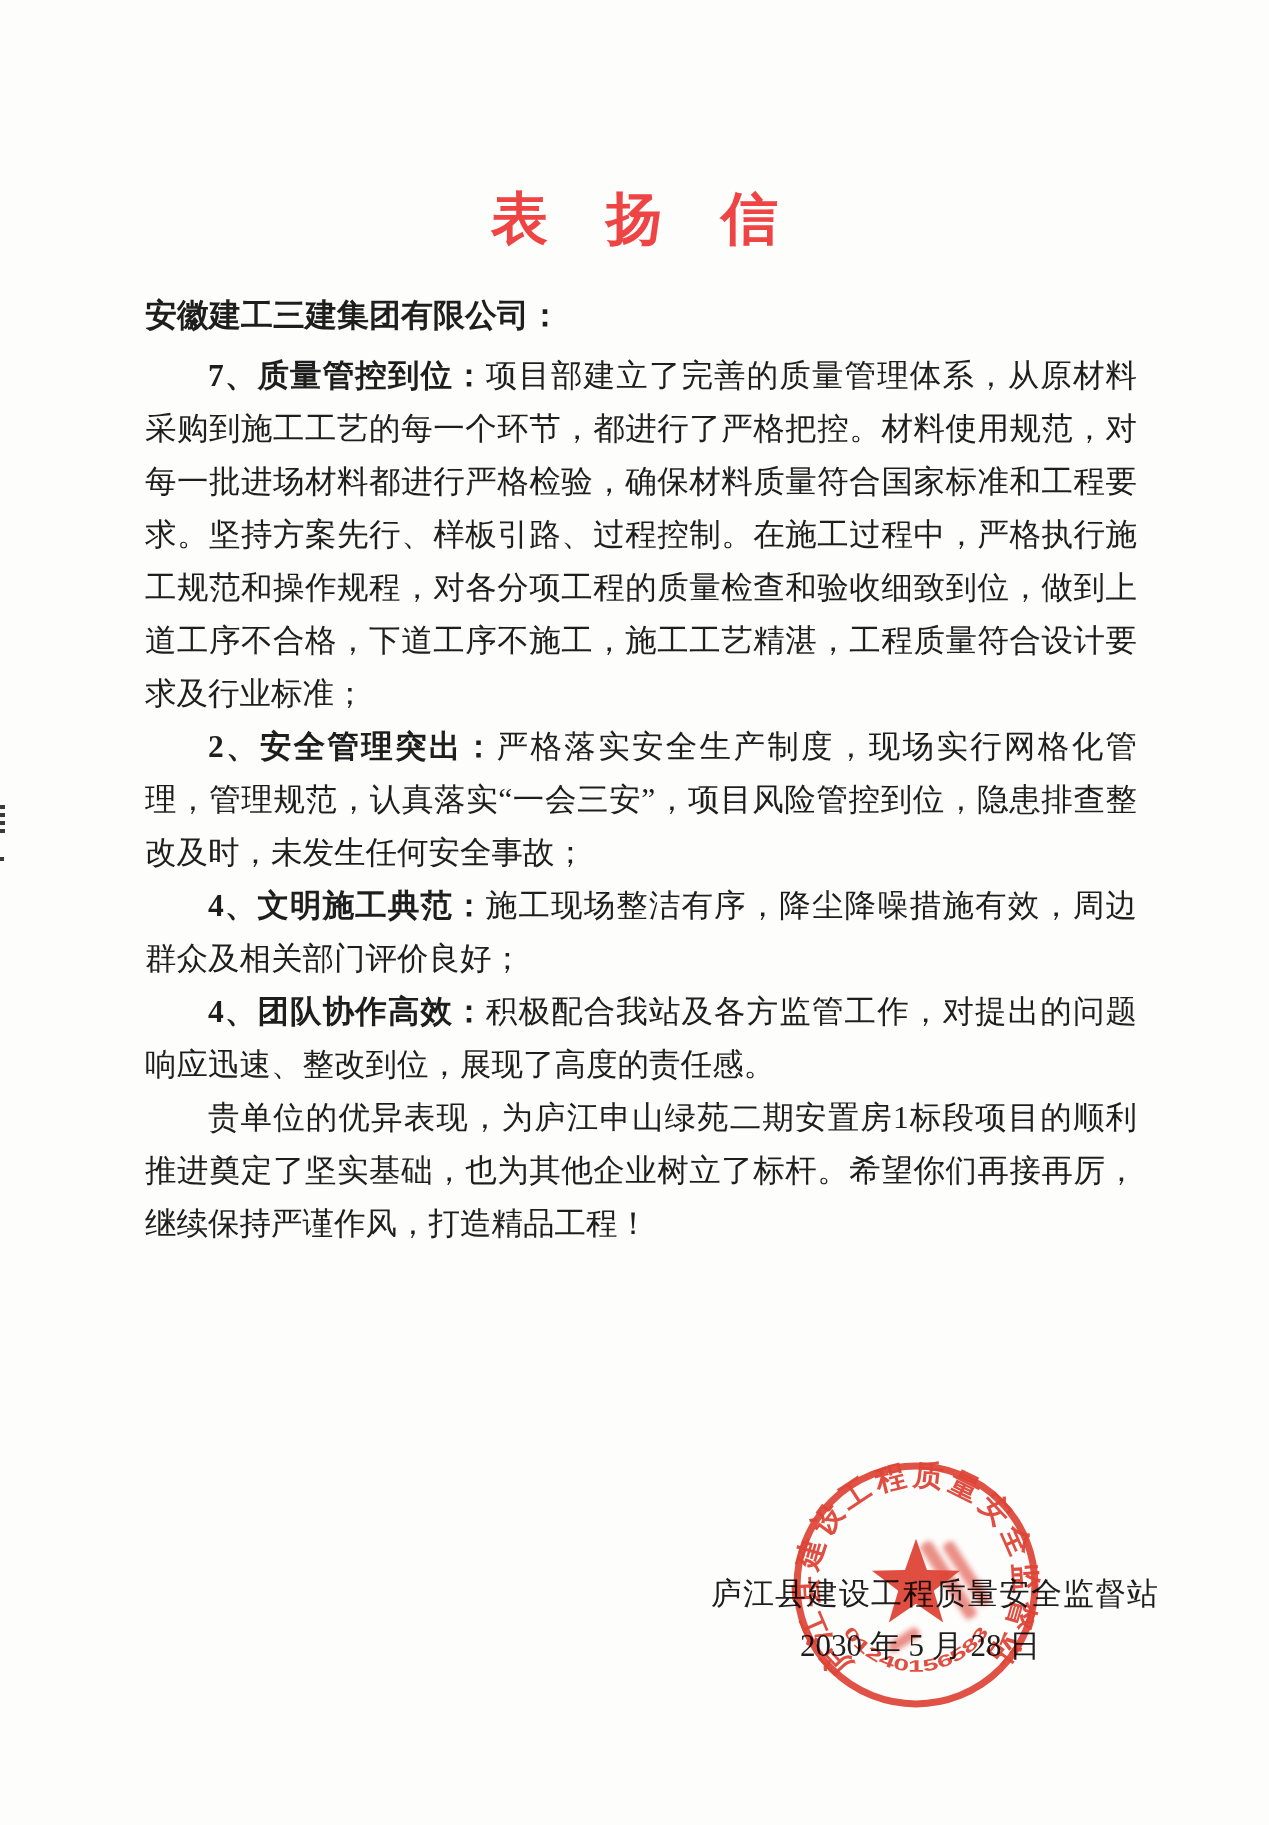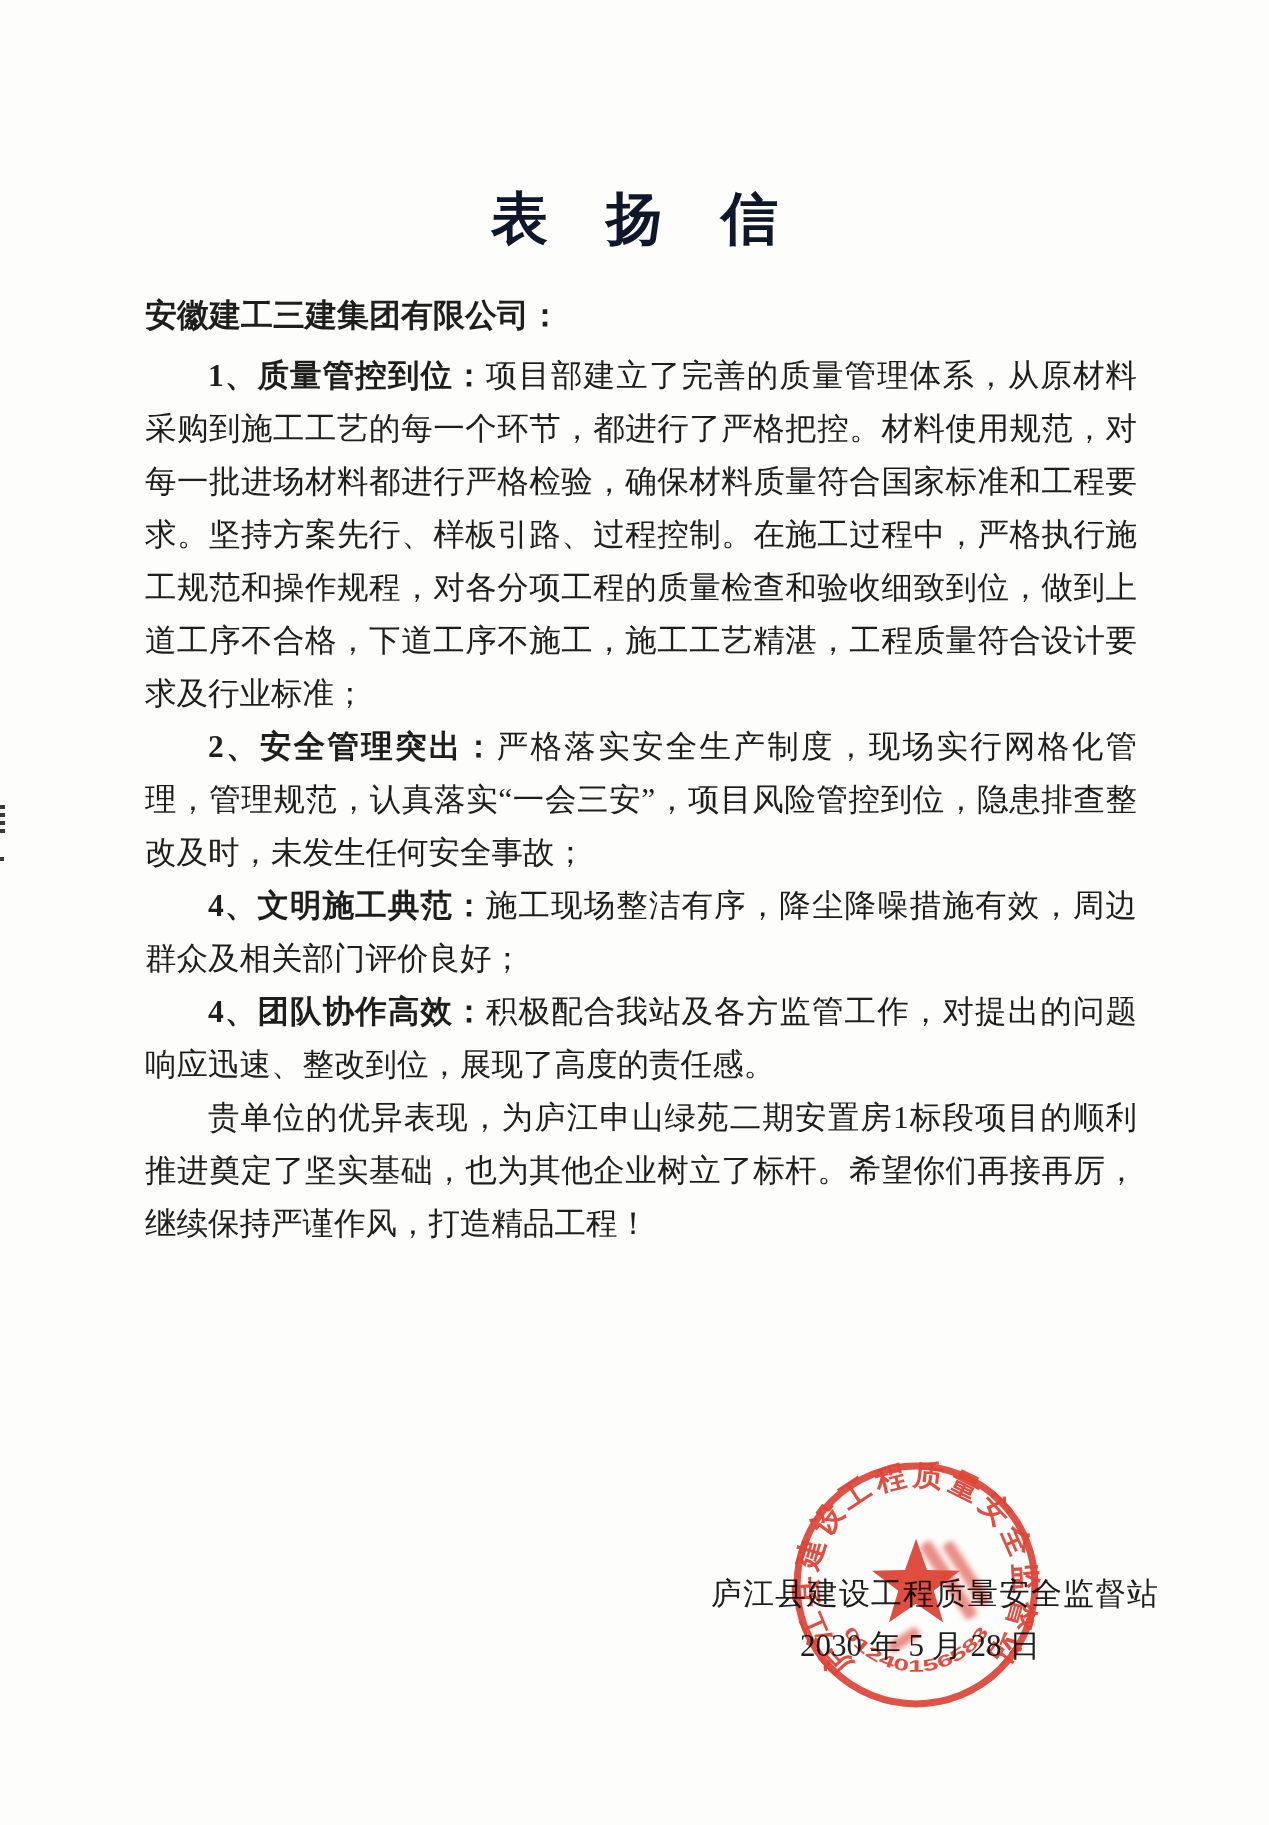--- a/index.html
+++ b/index.html
@@ -65,26 +65,26 @@
     position:absolute;
     left:0;width:5px;height:4px;
     background:#3a3a3a;
   }
 </style>
 </head>
 <body>
 
 <div class="page" style="background: rgb(253, 253, 252); color: rgb(30, 30, 30);">
 
-  <h1 class="title" style="color:#0f172a;">表扬信</h1>
+  <h1 class="title" style="color:#ef4444;">表扬信</h1>
 
   <div class="salutation">安徽建工三建集团有限公司：</div>
 
   <div class="body-flow">
-      <p><span class="b">1、质量管控到位：</span><span>项目部建立了完善的质量管理体系，从原材料采购到施工工艺的每一个环节，都进行了严格把控。材料使用规范，对每一批进场材料都进行严格检验，确保材料质量符合国家标准和工程要求。坚持方案先行、样板引路、过程控制。在施工过程中，严格执行施工规范和操作规程，对各分项工程的质量检查和验收细致到位，做到上道工序不合格，下道工序不施工，施工工艺精湛，工程质量符合设计要求及行业标准；</span></p>
+      <p><span class="b">7、质量管控到位：</span><span>项目部建立了完善的质量管理体系，从原材料采购到施工工艺的每一个环节，都进行了严格把控。材料使用规范，对每一批进场材料都进行严格检验，确保材料质量符合国家标准和工程要求。坚持方案先行、样板引路、过程控制。在施工过程中，严格执行施工规范和操作规程，对各分项工程的质量检查和验收细致到位，做到上道工序不合格，下道工序不施工，施工工艺精湛，工程质量符合设计要求及行业标准；</span></p>
       <p><span class="b">2、安全管理突出：</span><span>严格落实安全生产制度，现场实行网格化管理，管理规范，认真落实“一会三安”，项目风险管控到位，隐患排查整改及时，未发生任何安全事故；</span></p>
       <p><span class="b">4、文明施工典范：</span><span>施工现场整洁有序，降尘降噪措施有效，周边群众及相关部门评价良好；</span></p>
       <p><span class="b">4、团队协作高效：</span><span>积极配合我站及各方监管工作，对提出的问题响应迅速、整改到位，展现了高度的责任感。</span></p>
       <p><span>贵单位的优异表现，为庐江申山绿苑二期安置房1标段项目的顺利推进奠定了坚实基础，也为其他企业树立了标杆。希望你们再接再厉，继续保持严谨作风，打造精品工程！</span></p>
     </div>
 
   <div class="signature">庐江县建设工程质量安全监督站</div>
 
   <div class="date">2030 年 5 月 28 日</div>
 

